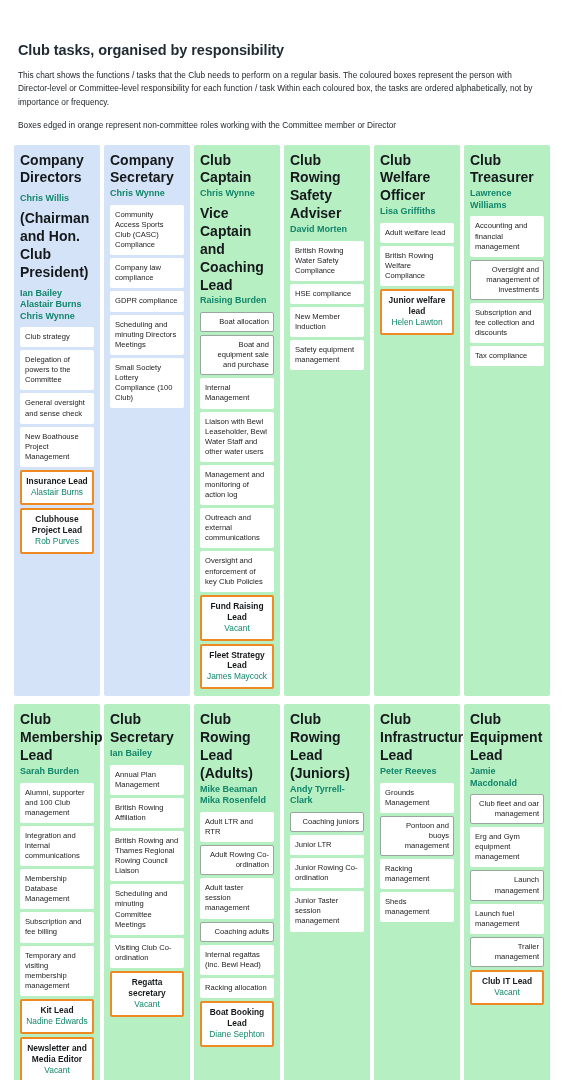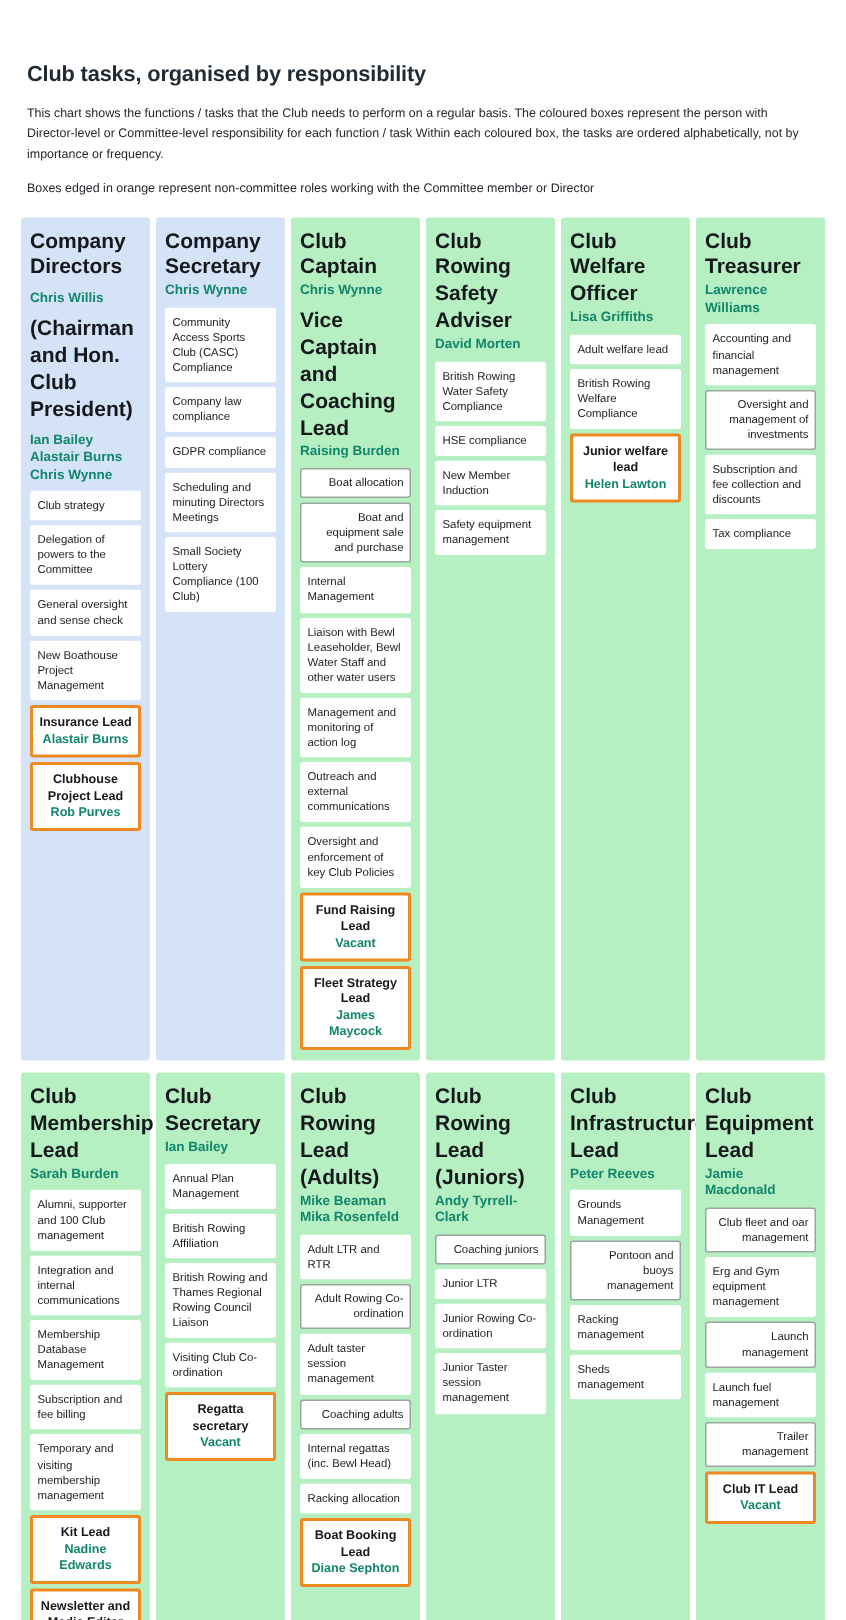--- a/index.html
+++ b/index.html
@@ -93,21 +93,21 @@
     text-align: center;
   }
   .task-label {
     font-weight: bold;
     font-size: 8.4px;
     line-height: 1.3;
     color: #16191c;
     display: block;
   }
   .task-person {
-    font-weight: bold;
+    font-weight: normal;
     font-size: 8.4px;
     line-height: 1.3;
     color: #12866b;
     display: block;
   }
   .spacer { flex: 1 1 auto; min-height: 0; }
 </style>
 </head>
 <body>
 
@@ -263,20 +263,21 @@
         </div>
         <div class="col green">
           <div class="head-block">
             <div class="role-title">Club Secretary</div>
             <div class="role-person">Ian Bailey</div>
           </div>
           <div class="tasks">
             <div class="task">Annual Plan Management</div>
             <div class="task">British Rowing Affiliation</div>
             <div class="task">British Rowing and Thames Regional Rowing Council Liaison</div>
+            <div class="task">Scheduling and minuting Committee Meetings</div>
             <div class="task">Visiting Club Co-ordination</div>
             <div class="task orange">
               <span class="task-label">Regatta secretary</span>
               <span class="task-person">Vacant</span>
             </div>
           </div>
           <div class="spacer"></div>
         </div>
         <div class="col green">
           <div class="head-block">

